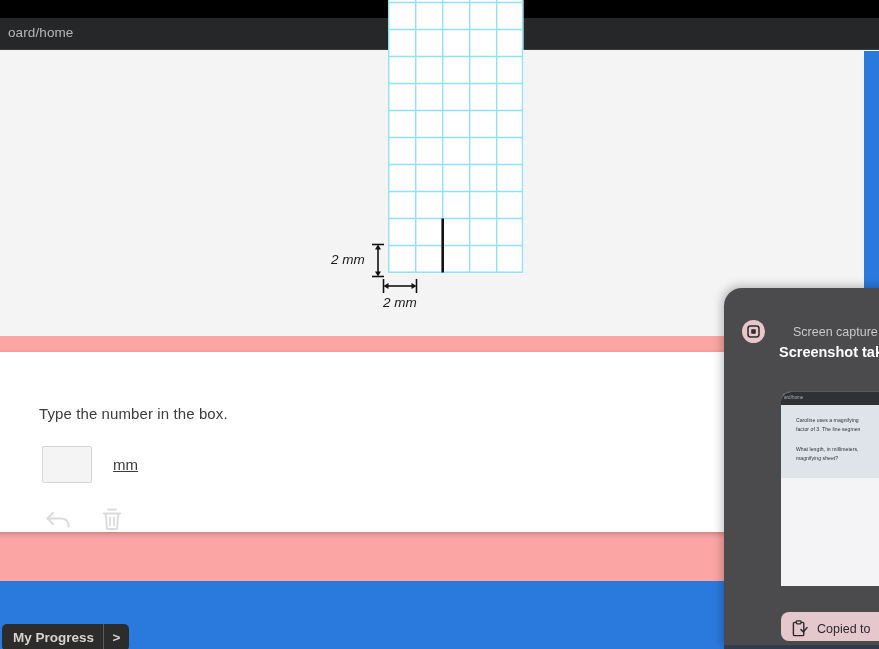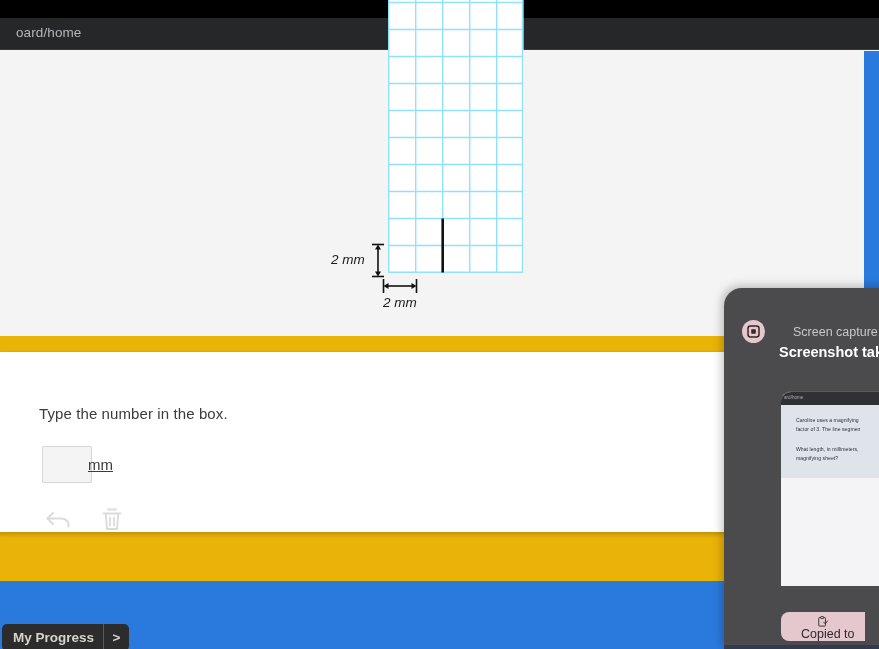--- a/index.html
+++ b/index.html
@@ -15,21 +15,21 @@
   .chrome-top {
     position: absolute; left: 0; top: 0; width: 879px; height: 18px;
     background: #000;
   }
   .chrome-urlbar {
     position: absolute; left: 0; top: 18px; width: 879px; height: 32px;
     background: #262729;
     border-bottom: 1px solid #3a3b3d;
   }
   .url-text {
-    position: absolute; left: 16px; top: 7px;
+    position: absolute; left: 8px; top: 7px;
     font-size: 13.5px; color: #b4b7ba;
     white-space: nowrap; letter-spacing: 0.1px;
   }
 
   
   .page {
     position: absolute; left: 0; top: 51px; width: 879px; height: 598px;
     background: #f4f4f4;
   }
   .blue-rail {
@@ -54,21 +54,21 @@
     position: absolute; left: 383px; top: 295px;
     font-size: 13.5px; color: #1c1c1c; white-space: nowrap;
   }
   .dim-svg { position: absolute; }
   .dim-vert-svg { left: 370px; top: 243px; }
   .dim-horz-svg { left: 382px; top: 278px; }
 
   
   .answer-panel {
     position: absolute; left: 0; top: 336px; width: 879px; height: 245px;
-    background: #eab308;
+    background: #fca5a5;
   }
   .answer-card {
     position: absolute; left: -6px; top: 16px;
     width: 736px; height: 180px;
     background: #ffffff;
     border-radius: 6px;
     box-shadow: 0 2px 5px rgba(0,0,0,0.22);
   }
   .prompt-text {
     position: absolute; left: 45px; top: 53px;
@@ -80,21 +80,21 @@
     background: #f4f4f4;
     border: 1px solid #d6d6d6;
     border-radius: 2px;
     font-family: "Liberation Sans", sans-serif;
     font-size: 15px;
     color: #333;
     padding: 0 6px;
     outline: none;
   }
   .unit-label {
-    position: absolute; left: 94px; top: 104px;
+    position: absolute; left: 119px; top: 104px;
     font-size: 15px; color: #3c3c3c; text-decoration: underline;
   }
   .tool-row { position: absolute; left: 48px; top: 150px; }
   .tool-btn {
     display: inline-block; vertical-align: top;
     width: 34px; height: 34px;
     background: none; border: none; cursor: pointer;
     padding: 0;
   }
   .tool-btn + .tool-btn { margin-left: 15px; }
@@ -189,21 +189,20 @@
     background: #f4f4f6;
   }
   .toast {
     position: absolute; left: 57px; top: 324px;
     height: 29px;
     background: #e5c7ce;
     border-radius: 8px 0 0 8px;
     display: flex; align-items: center;
     padding: 4px 10px 0 11px;
     white-space: nowrap;
-    flex-direction: column;
   }
   .toast-text {
     margin-left: 9px;
     font-size: 12.5px; color: #2a2a2e;
   }
   .notif-foot {
     position: absolute; left: 0; top: 357px; width: 175px; height: 4px;
     background: #333a4d;
   }
   .dark-footer {

